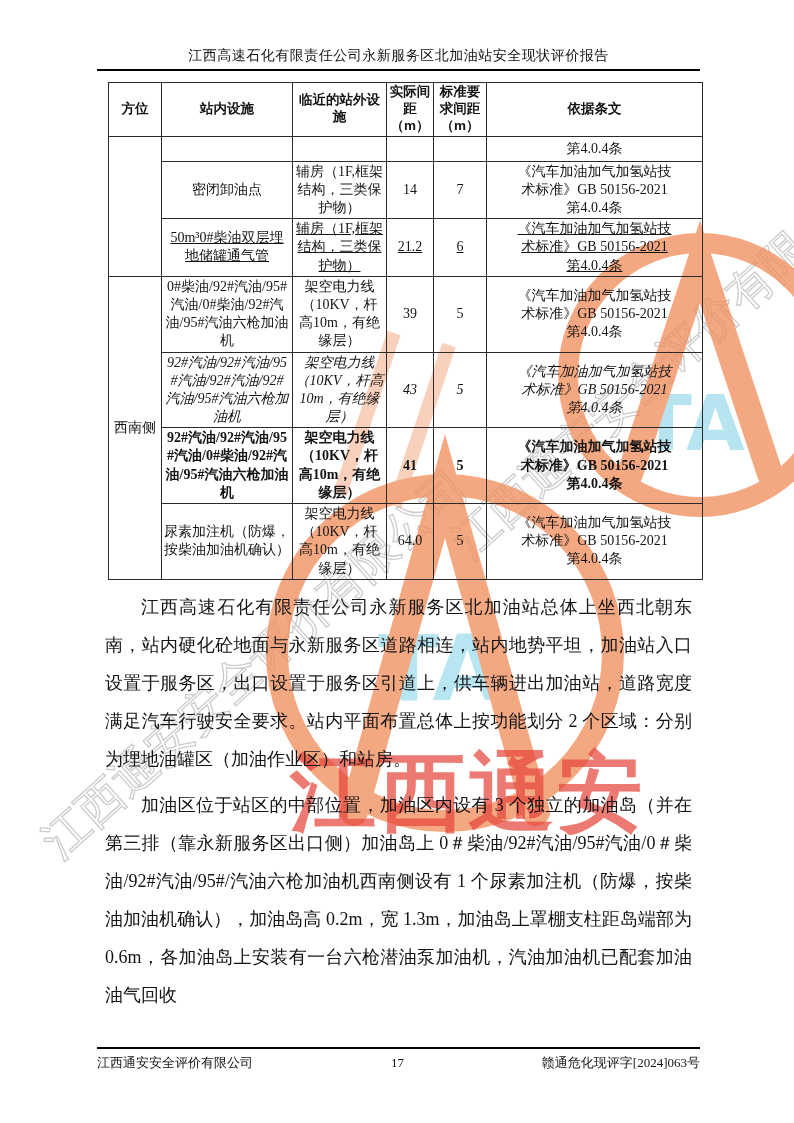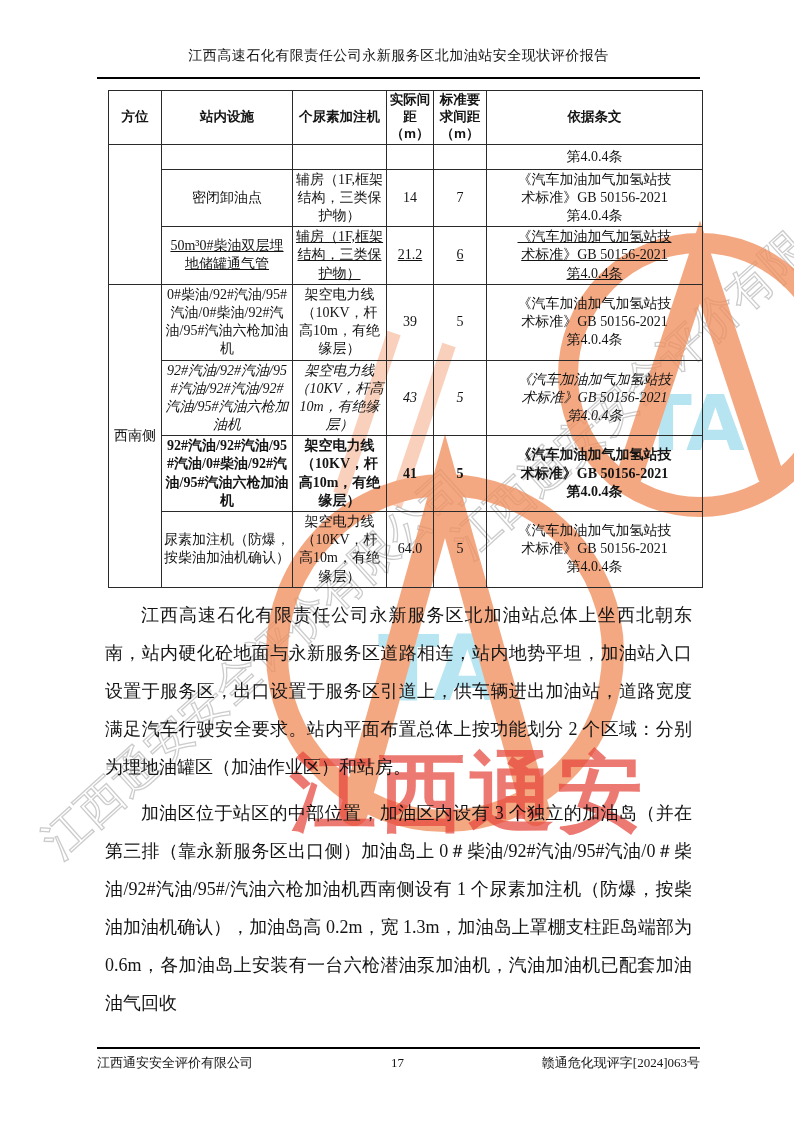--- a/index.html
+++ b/index.html
@@ -7,21 +7,21 @@
     position:relative;width:794px;height:1123px;margin:0 auto;
     background:#ffffff;overflow:hidden;
     font-family:"Liberation Serif","DejaVu Serif",serif;color:#111;
   }
   
   .watermark{position:absolute;left:0;top:0;z-index:0;pointer-events:none;}
   .watermark text{font-family:"DejaVu Sans","Liberation Sans",sans-serif;}
   
   .content{position:absolute;left:97px;top:0;width:603px;z-index:1;}
   .doc-header{
-    padding-top:47px;padding-bottom:12px;border-bottom:2px solid #000;
+    padding-top:47px;padding-bottom:4px;border-bottom:2px solid #000;
     text-align:center;font-size:14px;letter-spacing:.5px;color:#141414;
   }
   
   table.spacing{
     border-collapse:collapse;table-layout:fixed;width:594px;
     margin:11px 0 0 11px;font-size:14px;color:#141414;
   }
   table.spacing th,table.spacing td{
     border:1px solid #2a2a2a;text-align:center;vertical-align:middle;
     padding:1px 2px;line-height:1.3;word-break:break-all;
@@ -94,21 +94,21 @@
           <col style="width:131px">
           <col style="width:94px">
         <col style="width:47px">
           <col style="width:53px">
           <col style="width:216px">
       </colgroup>
       <thead>
         <tr>
           <th>方位</th>
           <th>站内设施</th>
-          <th>个尿素加注机</th>
+          <th>临近的站外设施</th>
           <th>实际间距（m）</th>
           <th>标准要求间距（m）</th>
           <th>依据条文</th>
         </tr>
       </thead>
       <tbody>
         <tr>
           <td rowspan="3"></td>
           <td></td>
           <td></td>

